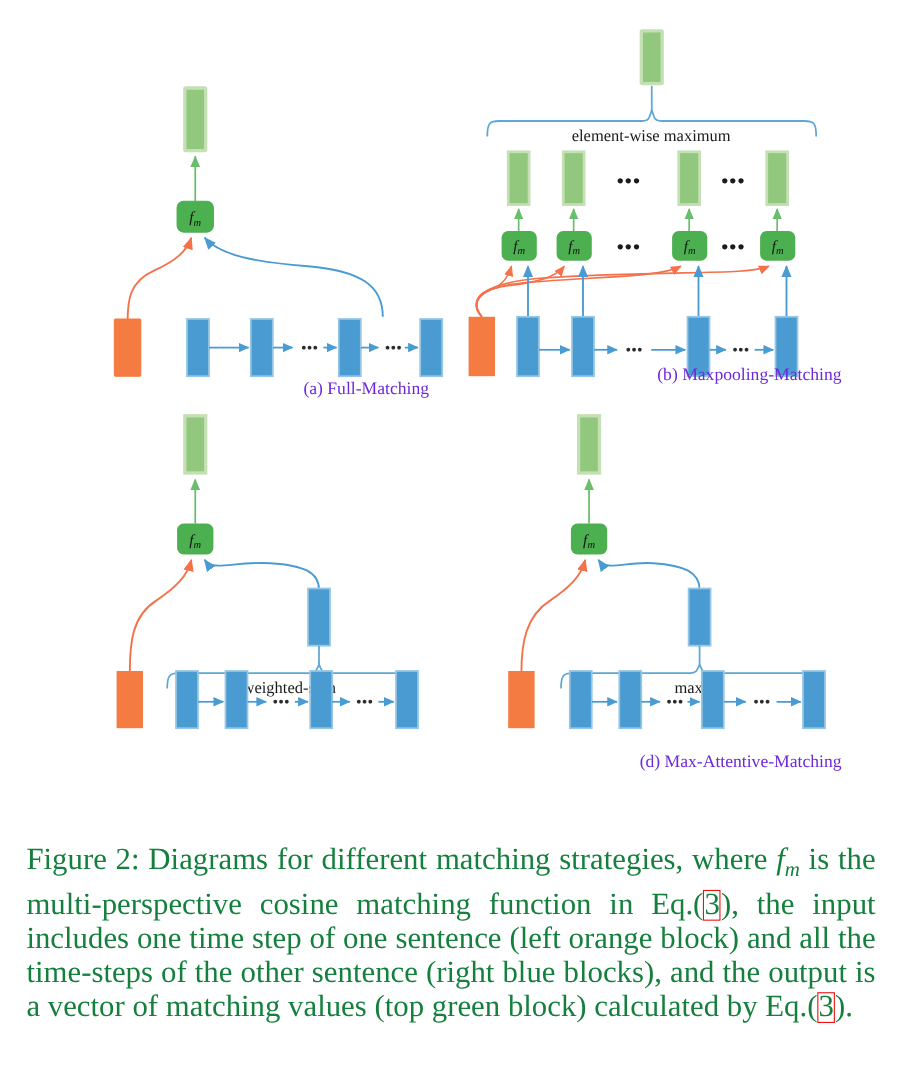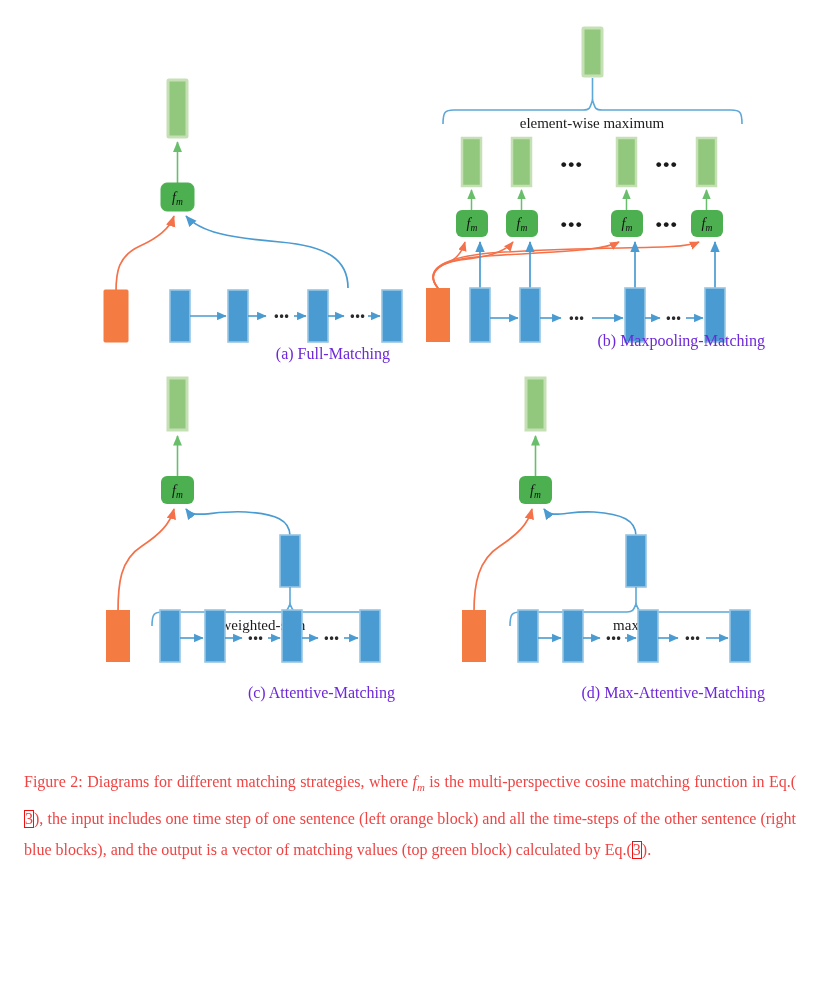--- a/index.html
+++ b/index.html
@@ -24,22 +24,22 @@
   .dots{
     font-family:"Liberation Sans",sans-serif;font-size:17px;font-weight:700;
     fill:#1b1b1b;text-anchor:middle;letter-spacing:1.5px;
   }
   .dots-sm{
     font-family:"Liberation Sans",sans-serif;font-size:12px;font-weight:700;
     fill:#2b2b2b;text-anchor:middle;letter-spacing:1px;
   }
   #caption{
     position:absolute;left:24px;top:766px;width:772px;
-    font-family:"Liberation Serif",serif;font-size:16px;line-height:31px;
-    text-align:justify;color:#ef4444;
+    font-family:"Liberation Serif",serif;font-size:28px;line-height:31px;
+    text-align:justify;color:#15803d;
   }
   .eqlink{
     display:inline-block;border:1px solid #ee1111;padding:0 0px;
     line-height:0.96;margin:0 0px;
   }
   .fm-inline{font-style:italic;}
   .fm-inline sub{font-style:italic;font-size:0.68em;}
 </style>
 </head>
 <body>
@@ -221,21 +221,20 @@
       <rect x="300" y="222" width="20" height="52" fill="#4A9BD1" stroke="#97C6E4" stroke-width="1.6"></rect>
 
       <line x1="120" y1="250" x2="143" y2="250" stroke="#4A9BD1" stroke-width="1.6" marker-end="url(#cBlueArrow)"></line>
       <line x1="165" y1="250" x2="182" y2="250" stroke="#4A9BD1" stroke-width="1.6" marker-end="url(#cBlueArrow)"></line>
       <text class="dots-sm" x="196" y="254">•••</text>
       <line x1="208" y1="250" x2="220" y2="250" stroke="#4A9BD1" stroke-width="1.6" marker-end="url(#cBlueArrow)"></line>
       <line x1="242" y1="250" x2="258" y2="250" stroke="#4A9BD1" stroke-width="1.6" marker-end="url(#cBlueArrow)"></line>
       <text class="dots-sm" x="272" y="254">•••</text>
       <line x1="284" y1="250" x2="298" y2="250" stroke="#4A9BD1" stroke-width="1.6" marker-end="url(#cBlueArrow)"></line>
     </svg>
-    <div class="panel-label" style="top:296px;left:-5px;">(c) Attentive-Matching</div>
   </div>
 
   <div class="panel" style="left:430px; top:388px; width:340px; height:330px;">
     <svg width="340" height="300" viewBox="0 0 340 300">
       <defs>
         <marker id="dBlueArrow" markerWidth="7" markerHeight="7" refX="5.6" refY="3" orient="auto">
           <path d="M0,0.3 L6,3 L0,5.7 Z" fill="#4A9BD1"></path>
         </marker>
         <marker id="dOrangeUp" markerWidth="8" markerHeight="8" refX="6" refY="3.2" orient="auto">
           <path d="M0,0.4 L6.6,3.2 L0,6 Z" fill="#F4714A"></path>

